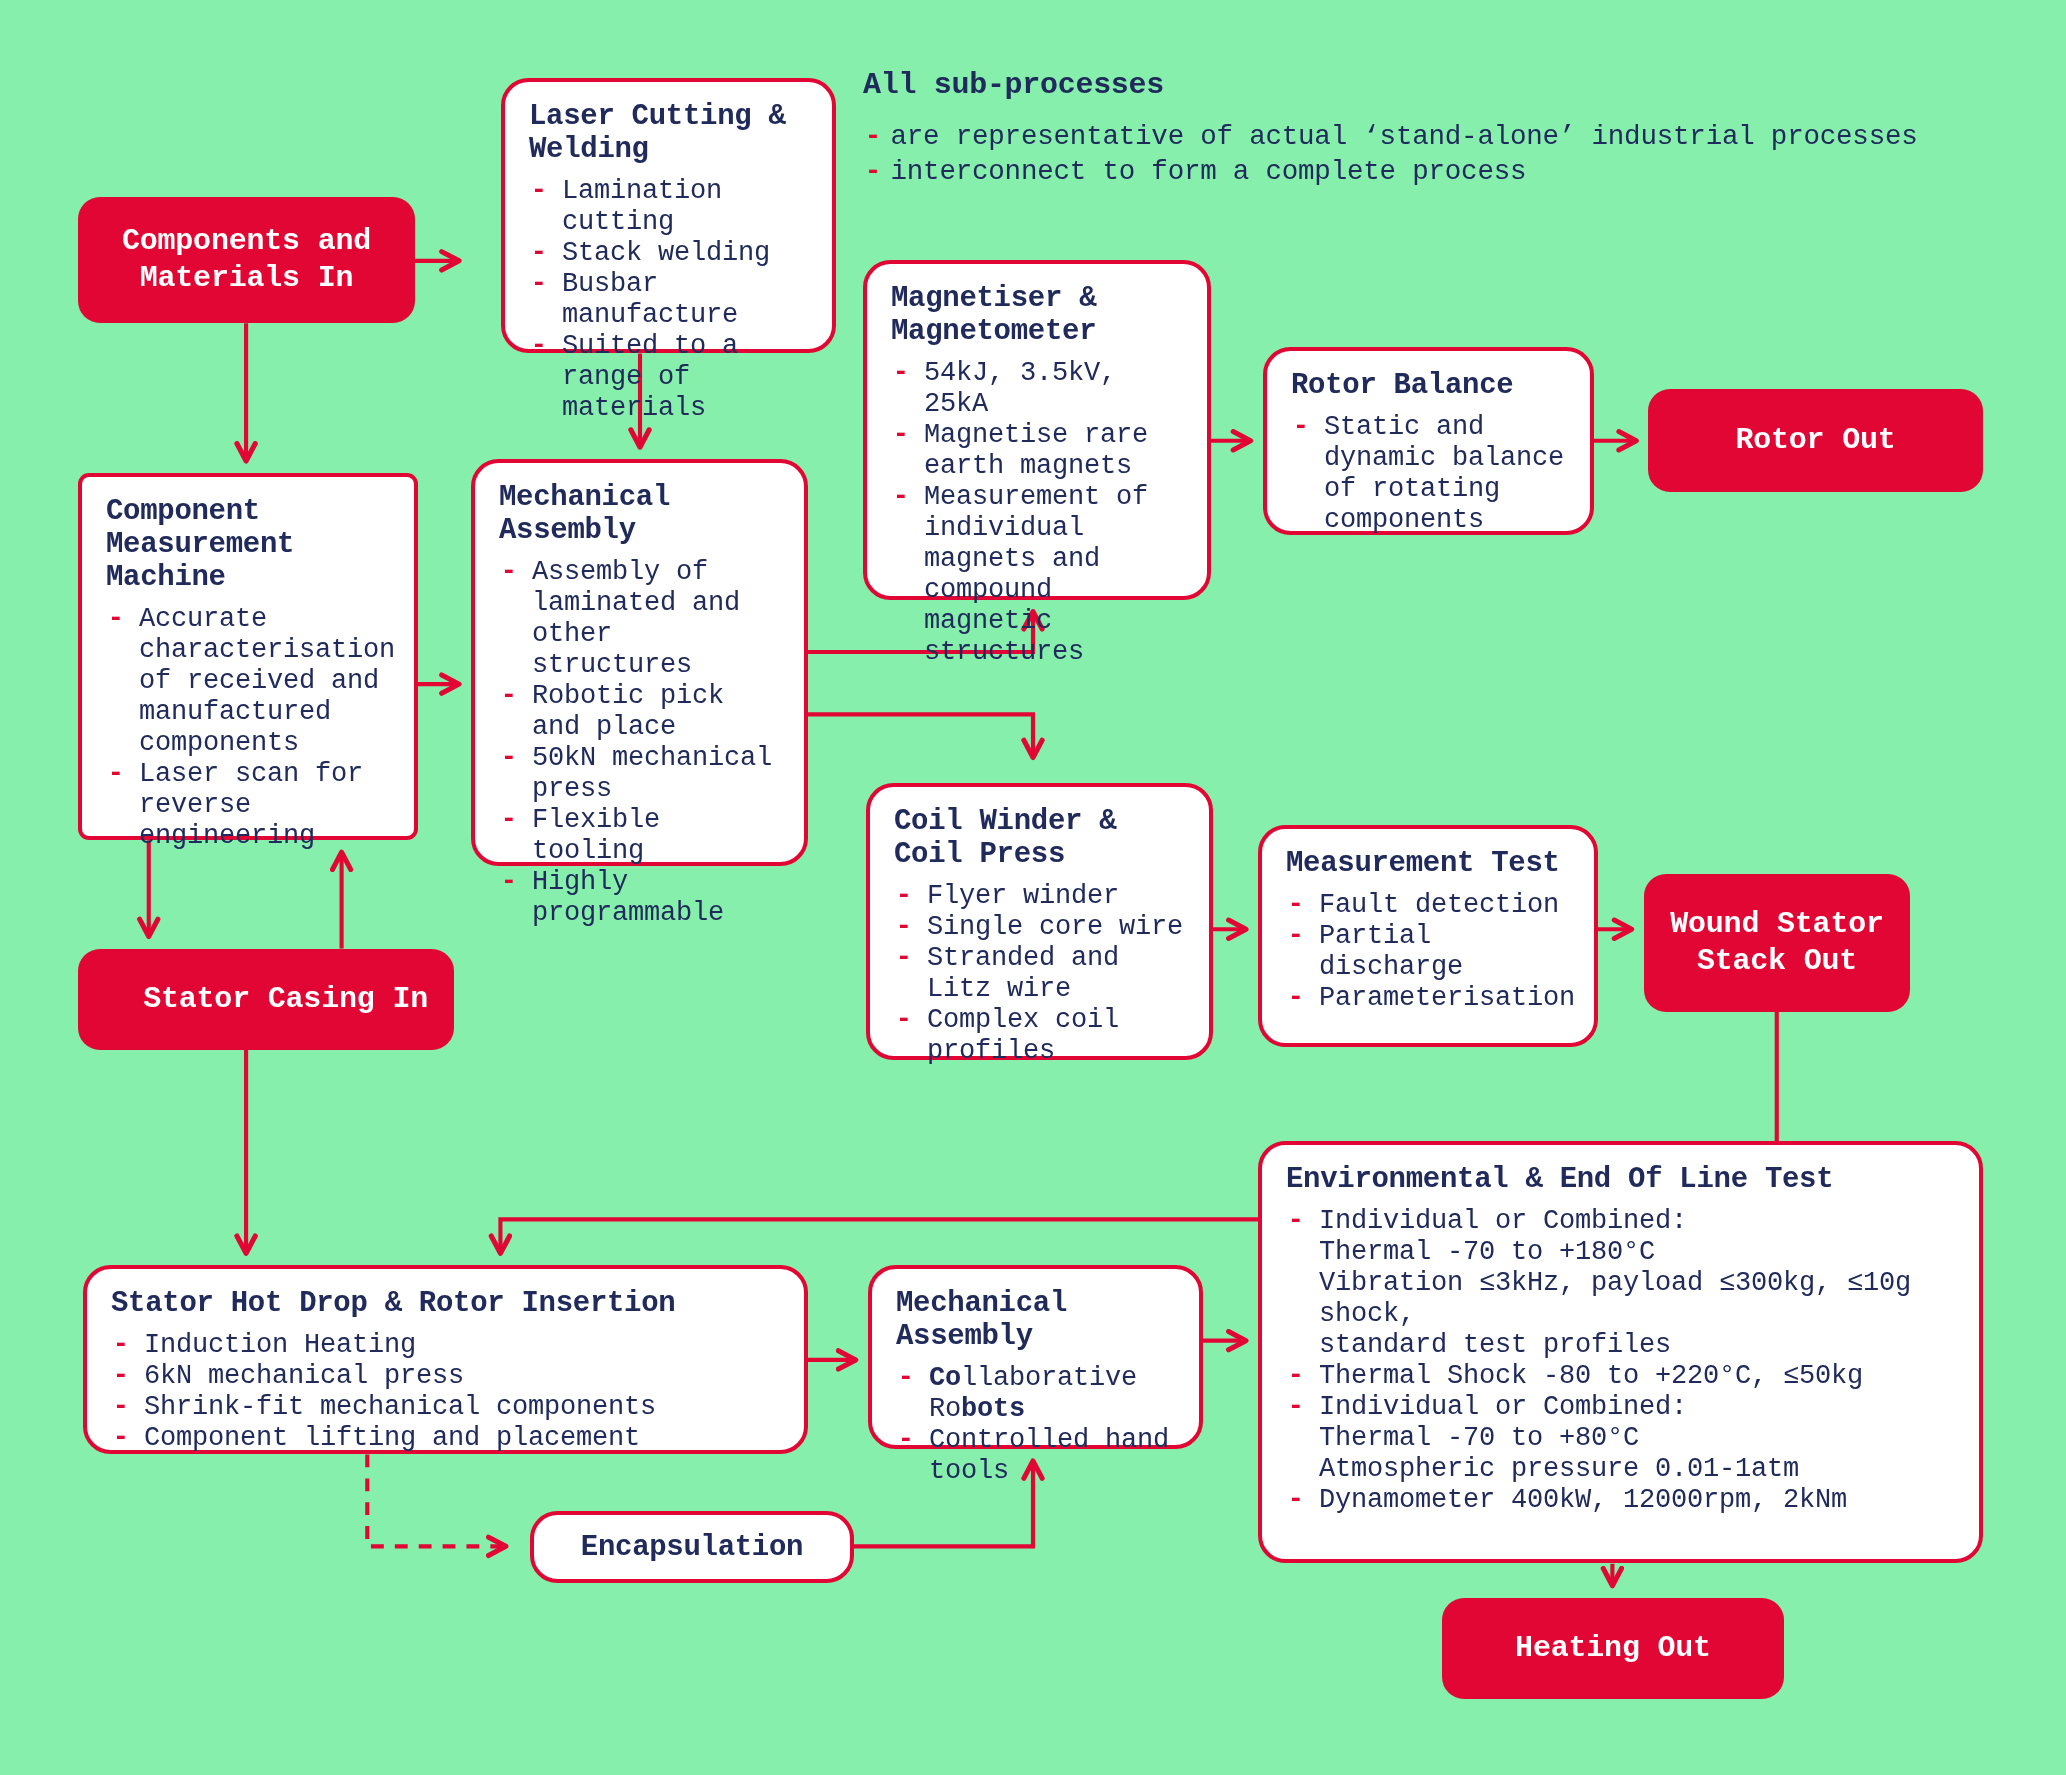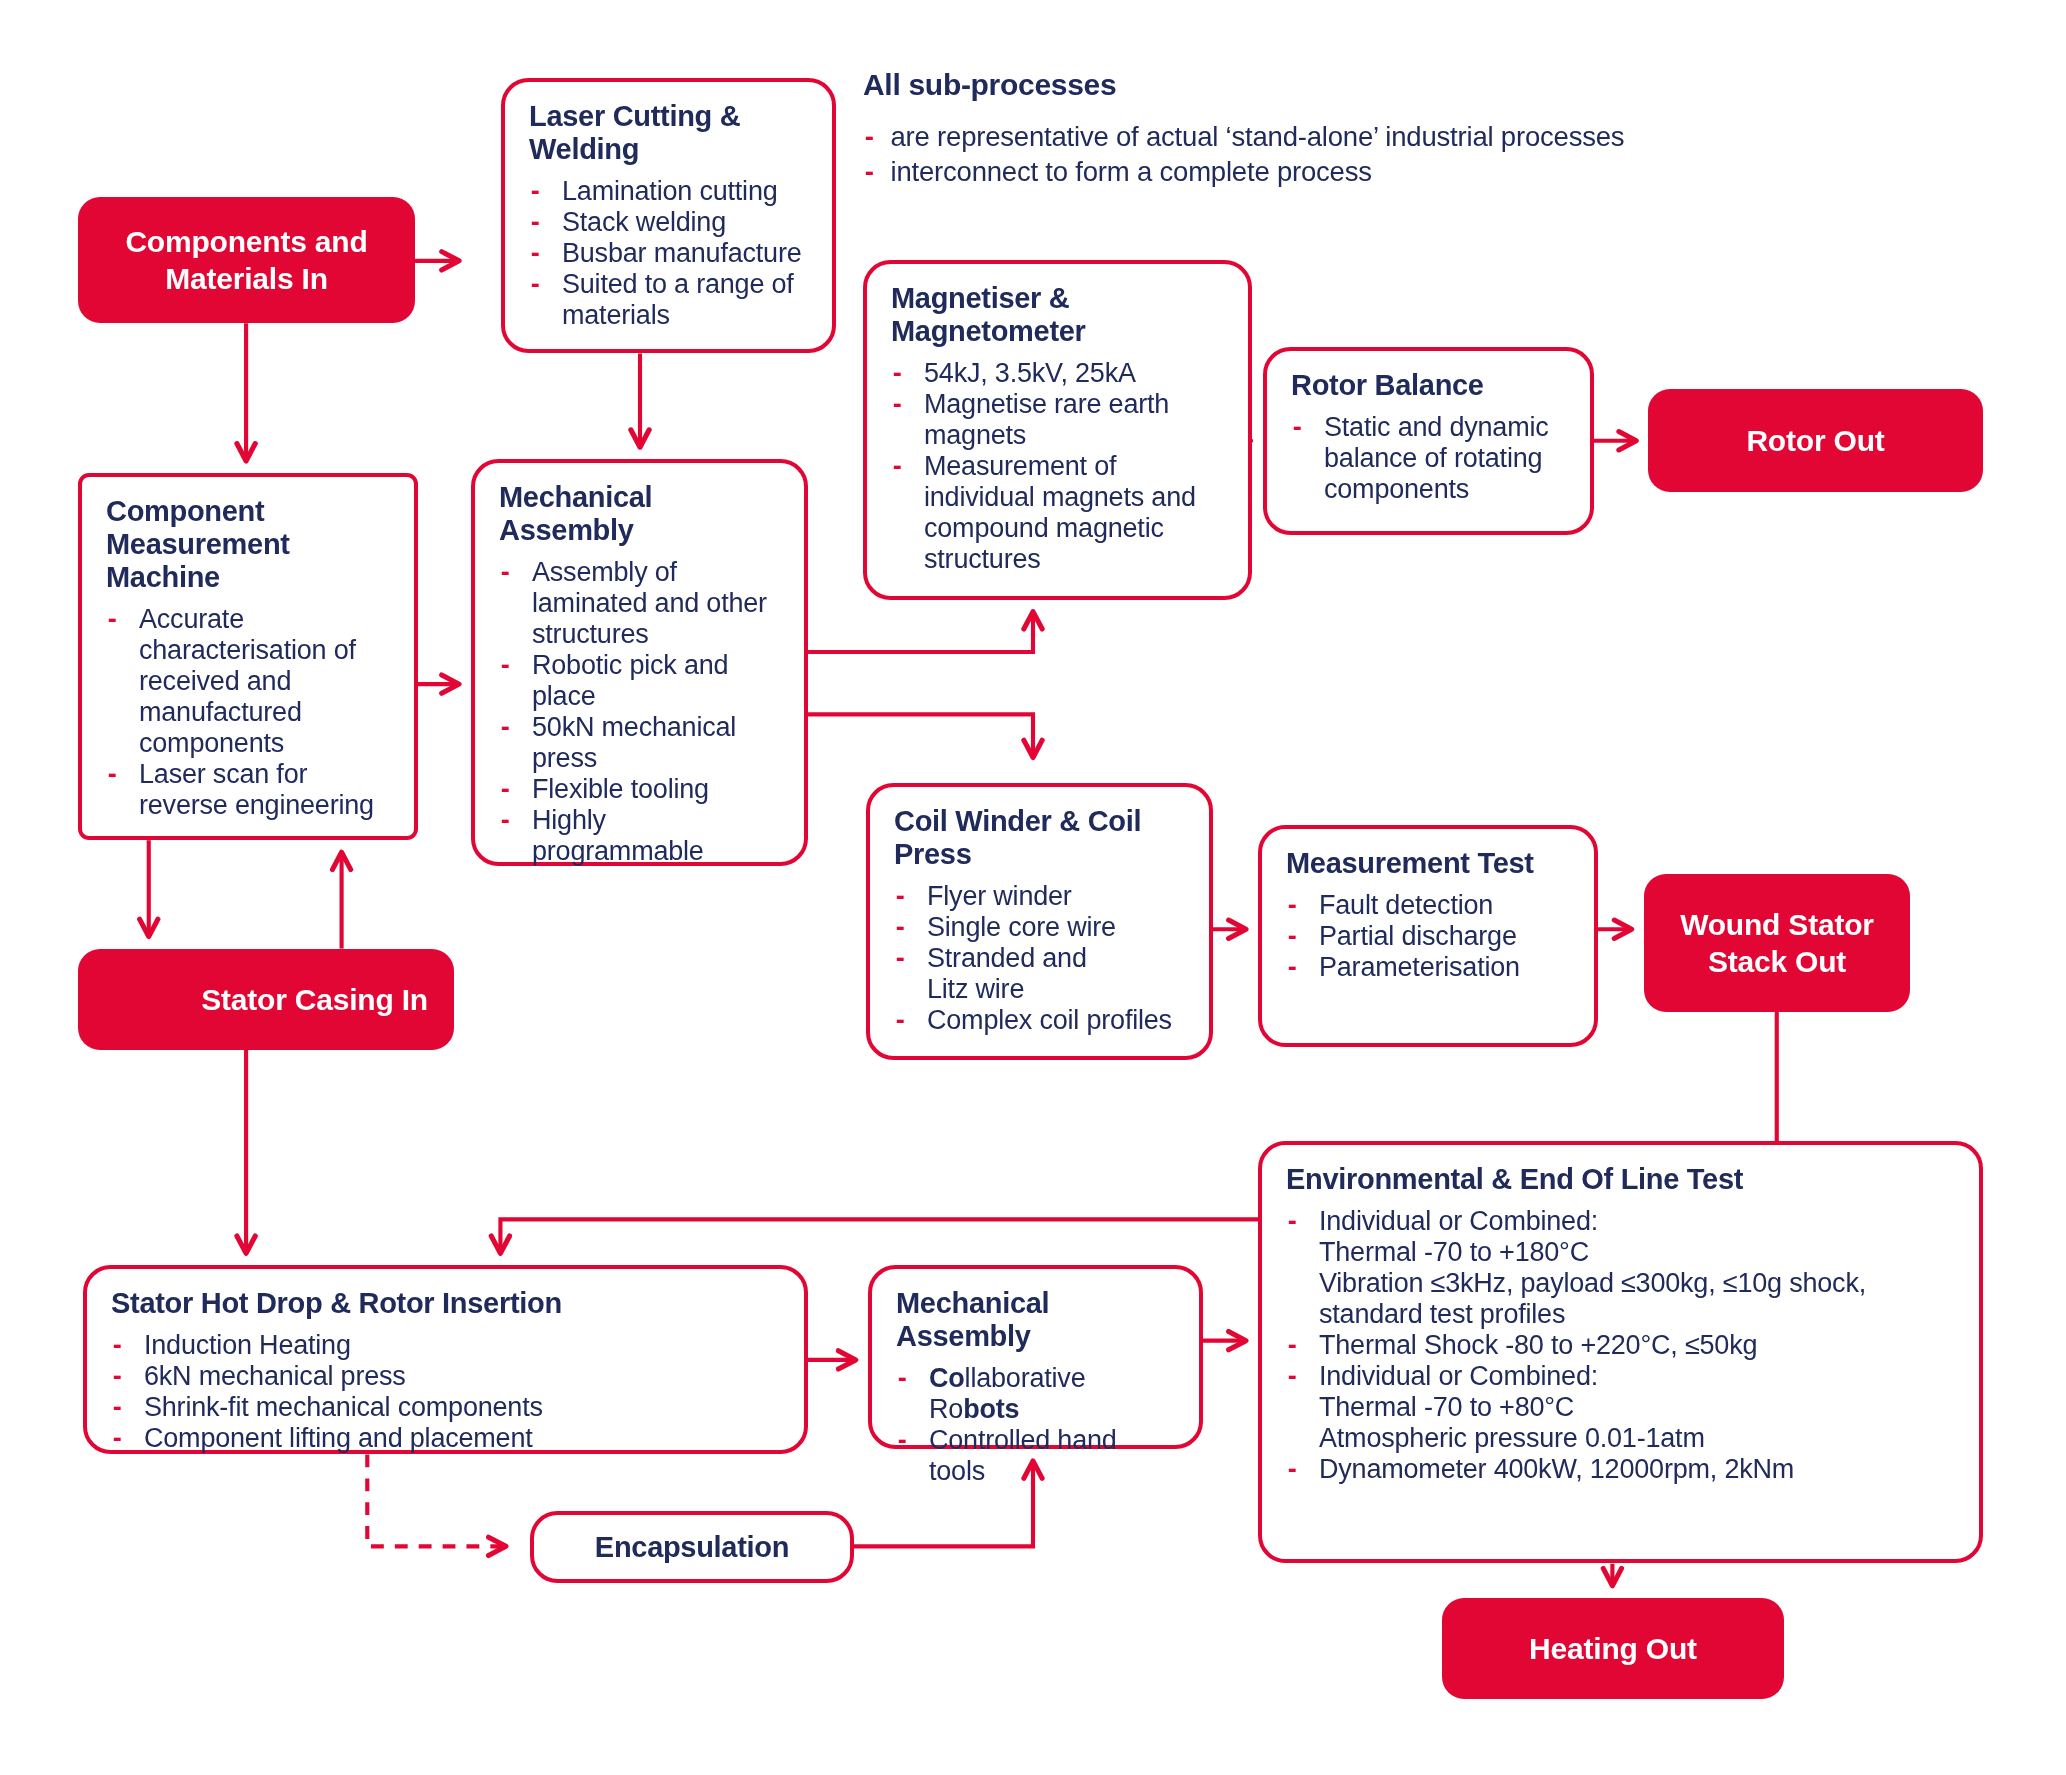--- a/index.html
+++ b/index.html
@@ -1,17 +1,17 @@
 <!DOCTYPE html>
 <html style="font-size:14.7px"><head>
 <meta charset="utf-8">
 <style>
   html,body{margin:0;padding:0;background:#ECECEA;}
-  .stage{position:relative;width:2066px;height:1775px;background:#ffffff;
-         font-family:Liberation Sans, sans-serif;overflow:hidden;color:#202B5C;}
+  .stage{position:relative;width:2066px;height:1775px;background:#86efac;
+         font-family:Liberation Mono, monospace;overflow:hidden;color:#202B5C;}
   .stage *{box-sizing:border-box;}
   svg.wires{position:absolute;left:0;top:0;z-index:0;}
   .pbox{position:absolute;background:#FFFFFF;border:4.6px solid #E20634;border-radius:27.5px;
         padding:18.4px 22px 16.5px 24px;z-index:1;}
   .pbox .title{font-size:29px;line-height:33px;font-weight:700;letter-spacing:-0.3px;margin-bottom:9.2px;}
   .bullets{font-size:27px;line-height:31px;letter-spacing:-0.2px;}
   .bullet{position:relative;padding-left:33px;}
   .bullet .dash{position:absolute;left:1.8px;top:0;color:#E20634;font-weight:700;}
   .iobox{position:absolute;background:#E20634;color:#FFFFFF;border-radius:22px;z-index:1;
          display:flex;align-items:center;justify-content:center;text-align:center;
@@ -21,21 +21,21 @@
   .note{position:absolute;left:863px;top:68px;width:1175px;z-index:1;}
   .note .ntitle{font-size:30px;font-weight:700;letter-spacing:-0.3px;margin-bottom:16.5px;}
   .note .bullets{font-size:27.5px;line-height:35px;}
   .note .bullet{padding-left:27.5px;}
   .bold{font-weight:700;}
   
   #box-components-in{left:78px;top:197px;width:337px;height:126px;}
   #box-laser{left:473px;top:78px;width:335px;height:275px;margin-left:28px;}
   #box-cmm{left:78px;top:473px;width:340px;height:367px;border-radius:11px;}
   #box-mech1{left:471px;top:459px;width:337px;height:407px;}
-  #box-magnetiser{left:863px;top:260px;width:389px;height:340px;}
+  #box-magnetiser{left:863px;top:260px;width:348px;height:340px;}
   #box-rotor-balance{left:1263px;top:347px;width:331px;height:188px;}
   #box-rotor-out{left:1648px;top:389px;width:335px;height:103px;}
   #box-coil{left:866px;top:770px;width:347px;height:277px;margin-top:13px;}
   #box-elect{left:1258px;top:825px;width:340px;height:222px;}
   #box-wound-stator{left:1644px;top:874px;width:266px;height:138px;}
   #box-stator-casing{left:78px;top:949px;width:376px;height:101px;justify-content:flex-end;}
   #box-hot-drop{left:83px;top:1265px;width:725px;height:189px;}
   #box-mech2{left:868px;top:1265px;width:335px;height:184px;}
   #box-env{left:1258px;top:1141px;width:725px;height:422px;}
   #box-encapsulation{left:530px;top:1511px;width:324px;height:72px;}

